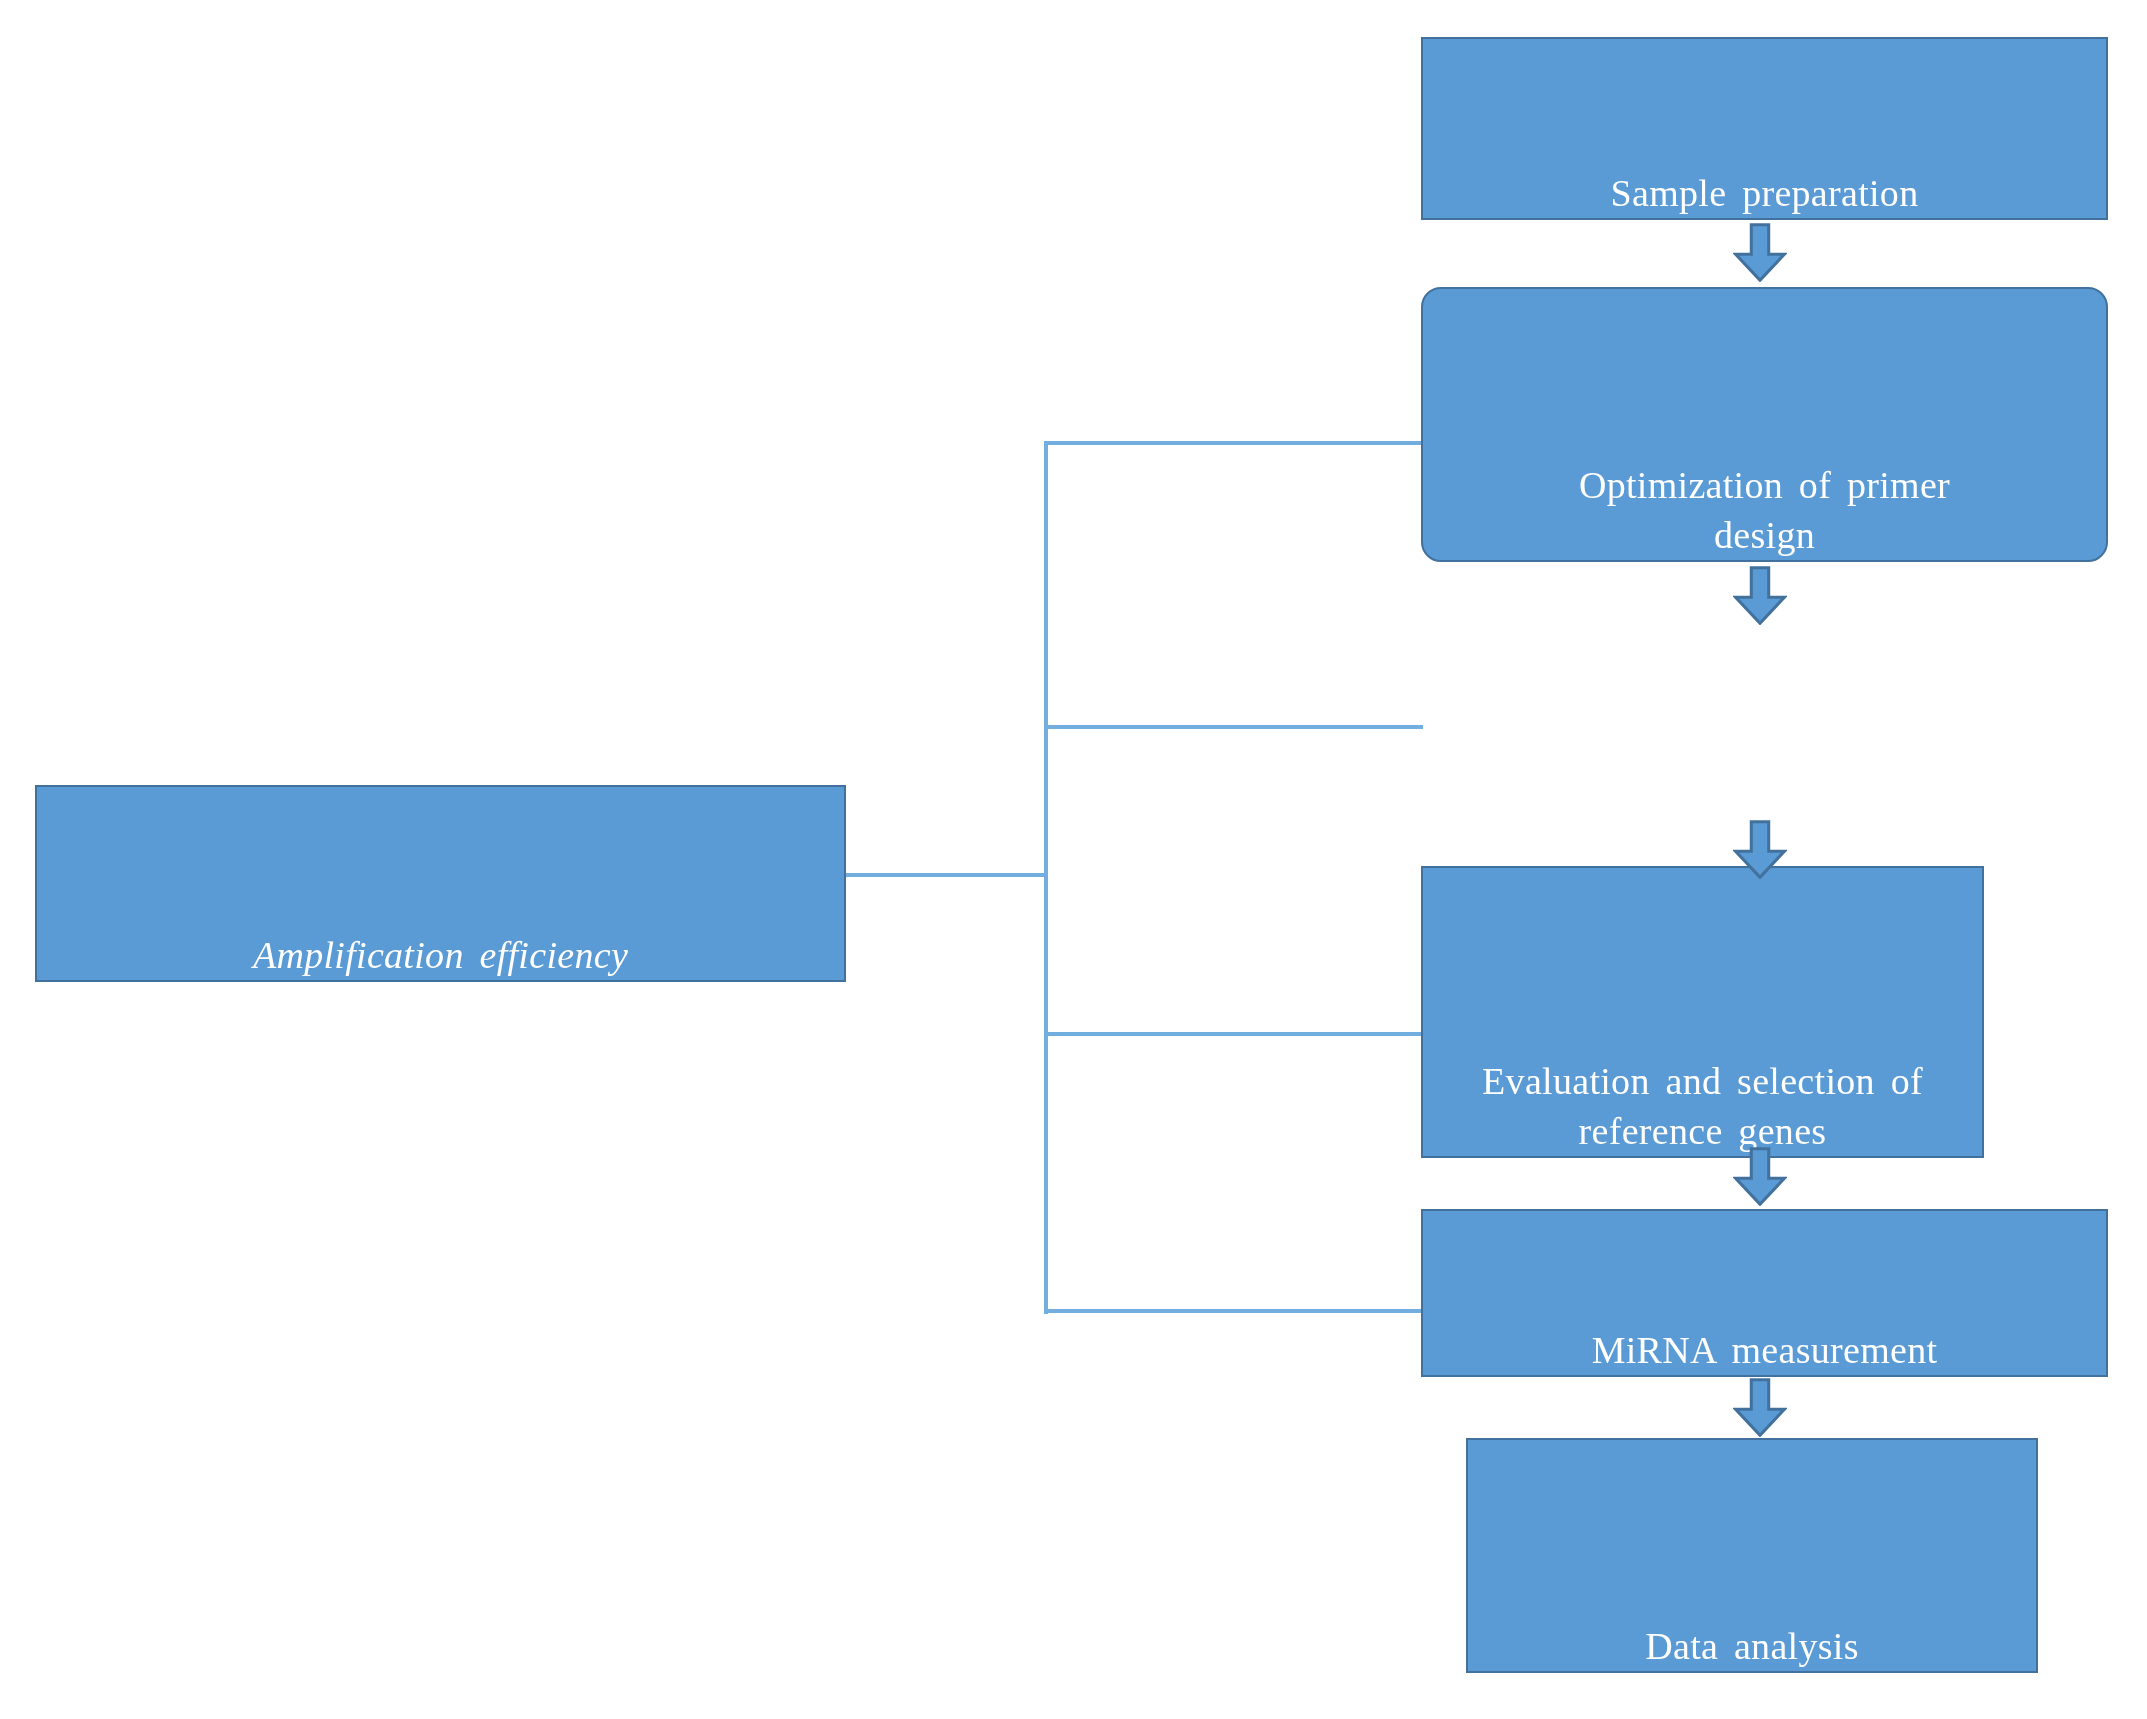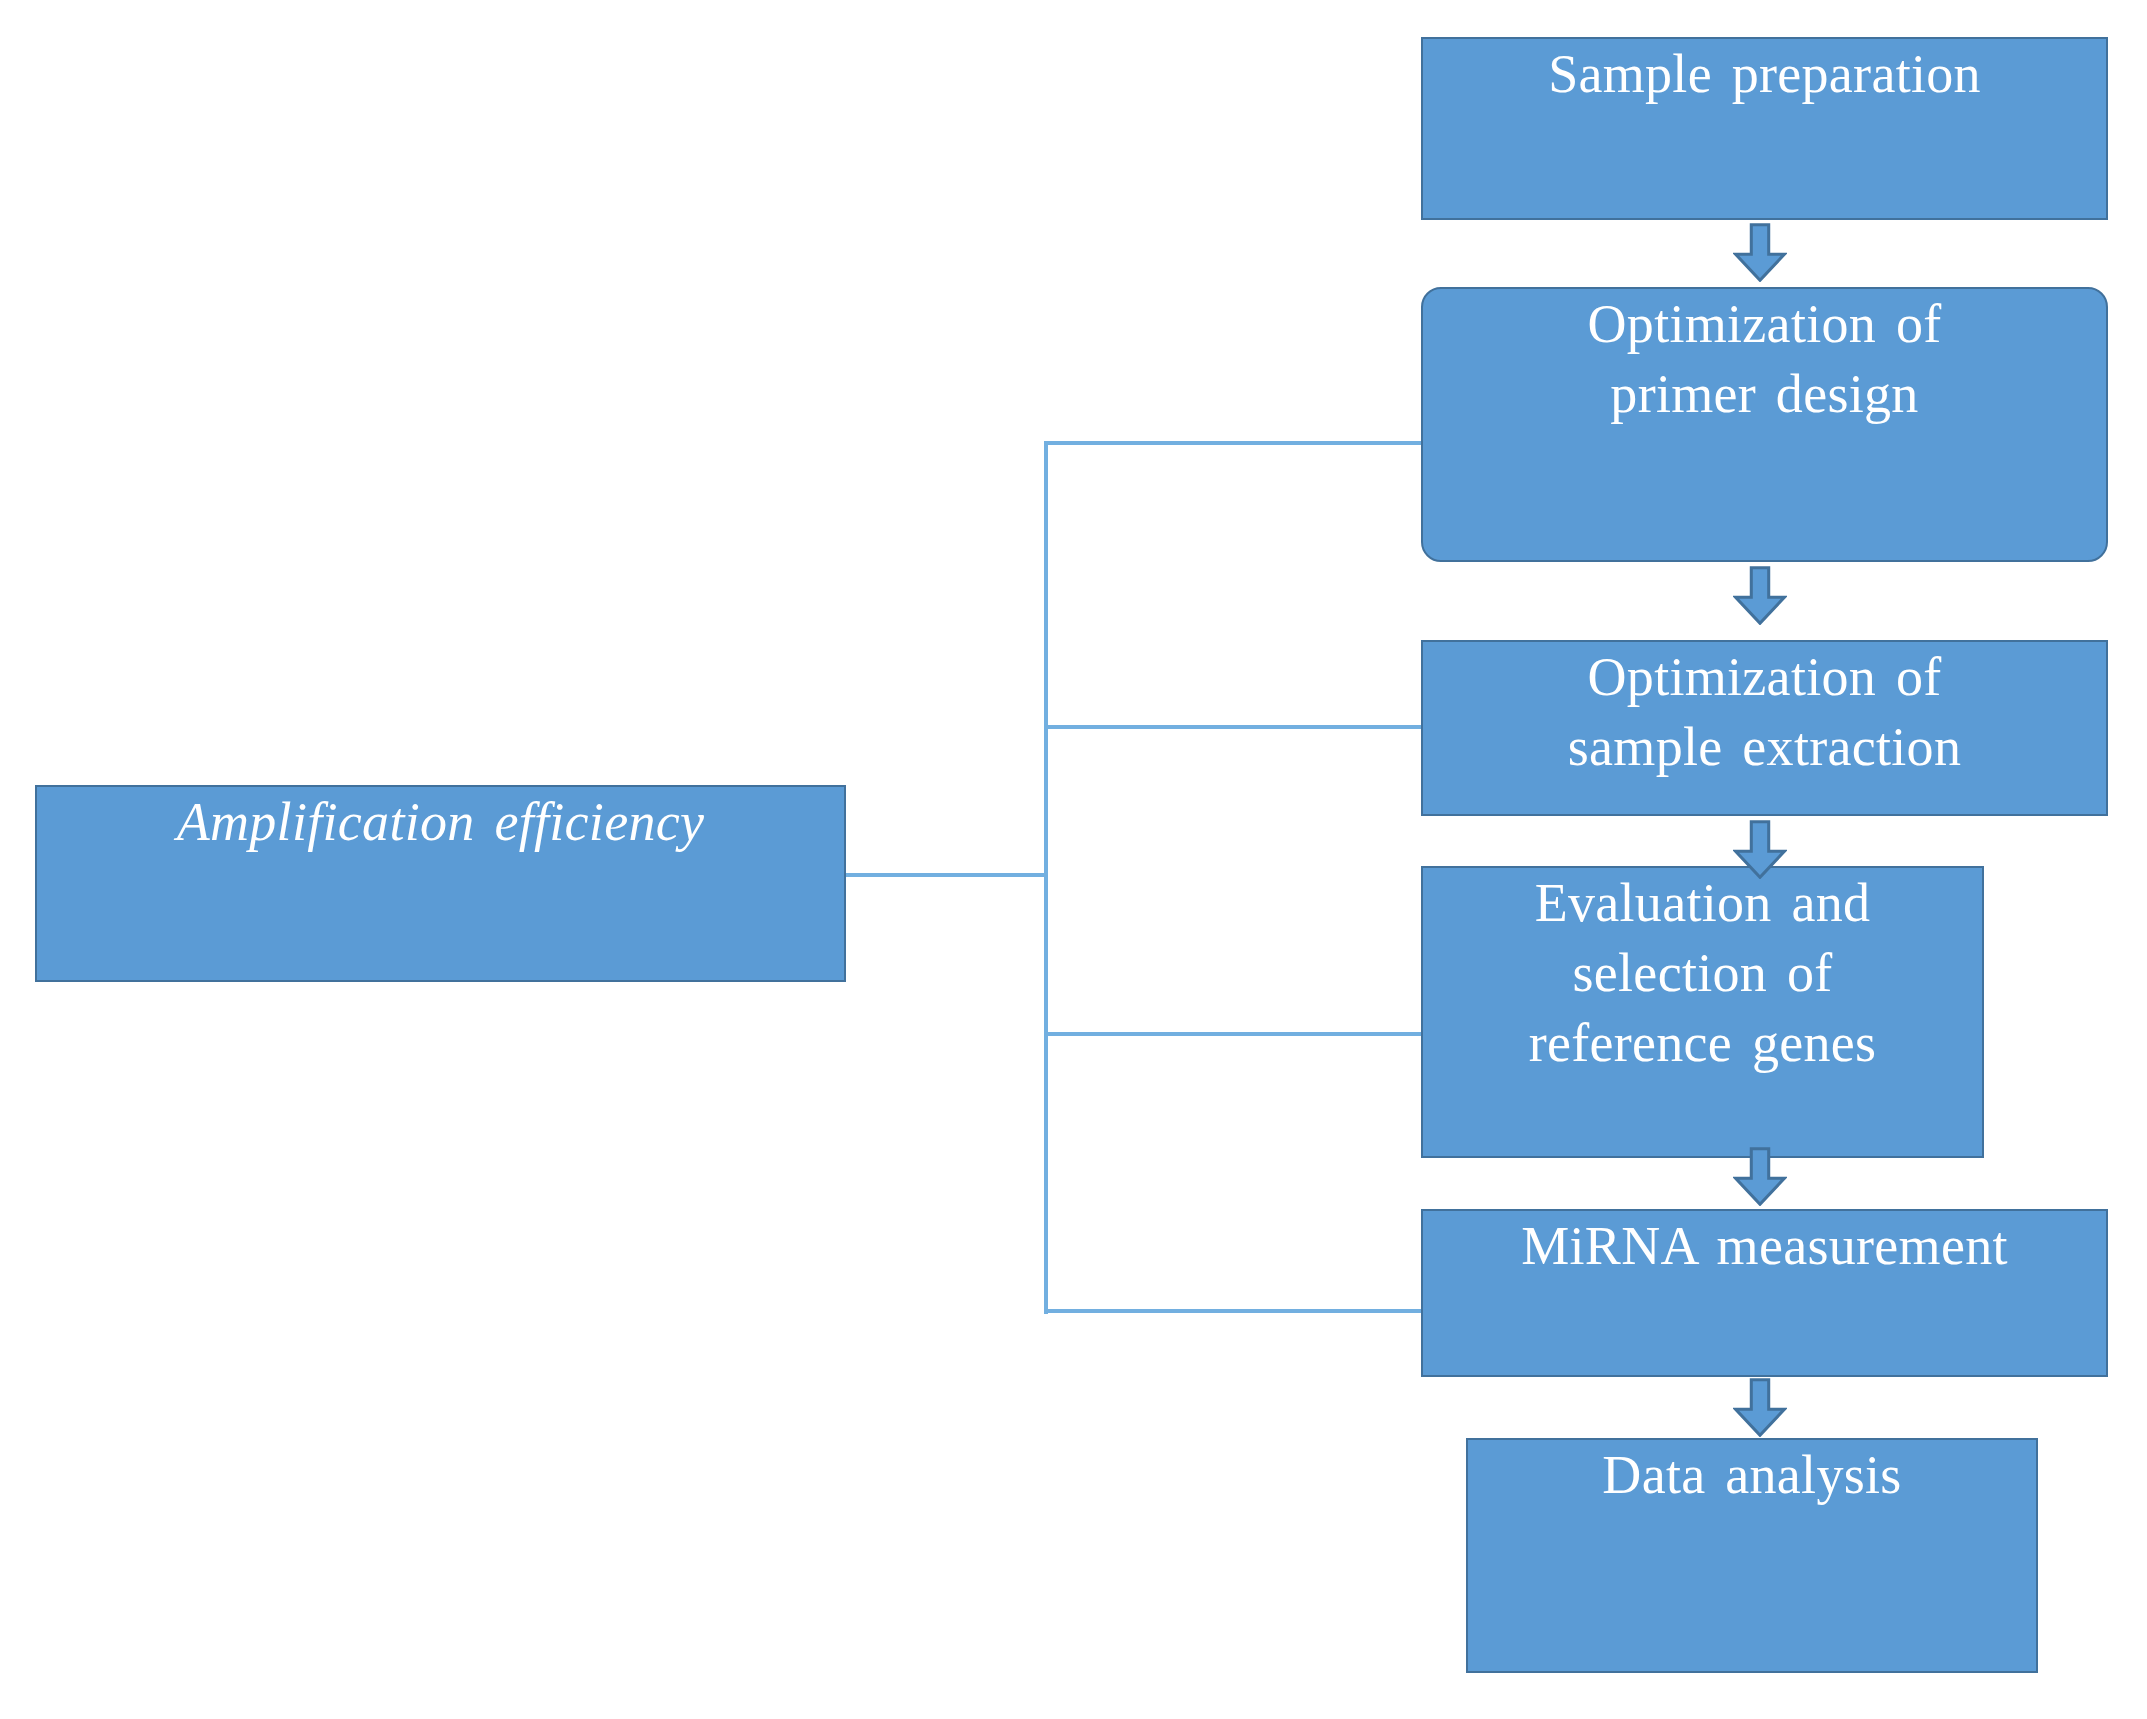--- a/index.html
+++ b/index.html
@@ -17,28 +17,28 @@
   }
 
   
   .box {
     position: absolute;
     box-sizing: border-box;
     background: #5B9BD5;
     border: 2.6px solid #41719C;
     color: #ffffff;
     display: flex;
-    align-items: flex-start;
+    align-items: flex-end;
     justify-content: center;
     text-align: center;
     line-height: 1.30;
     letter-spacing: 0.3px;
     word-spacing: 6px;
     padding: 0 22.5px;
-    font-size: 54px;
+    font-size: 38px;
     font-weight: 400;
     -webkit-font-smoothing: antialiased;
   }
   .box .label {
     display: block;
     width: 100%;
   }
 
   
   .arrow-down {
@@ -81,23 +81,20 @@
   <div class="line-h" style="left:1044px; top:1309px; width:379px;"></div>
 
   <div class="box" style="left:1421px; top:37px; width:687px; height:183px;">
     <span class="label">Sample preparation</span>
   </div>
 
   <div class="box" style="left:1421px; top:287px; width:687px; height:275px; padding:0 104px;border-radius:20px;">
     <span class="label">Optimization of primer design</span>
   </div>
 
-  <div class="box" style="left:1421px; top:640px; width:687px; height:176px; padding:0 83px;">
-    <span class="label">Optimization of sample extraction</span>
-  </div>
 
   <div class="box" style="left:1421px; top:866px; width:563px; height:292px; padding:0 47px;">
     <span class="label">Evaluation and selection of reference genes</span>
   </div>
 
   <div class="box" style="left:1421px; top:1209px; width:687px; height:168px;">
     <span class="label">MiRNA measurement</span>
   </div>
 
   <div class="box" style="left:1466px; top:1438px; width:572px; height:235px;">

